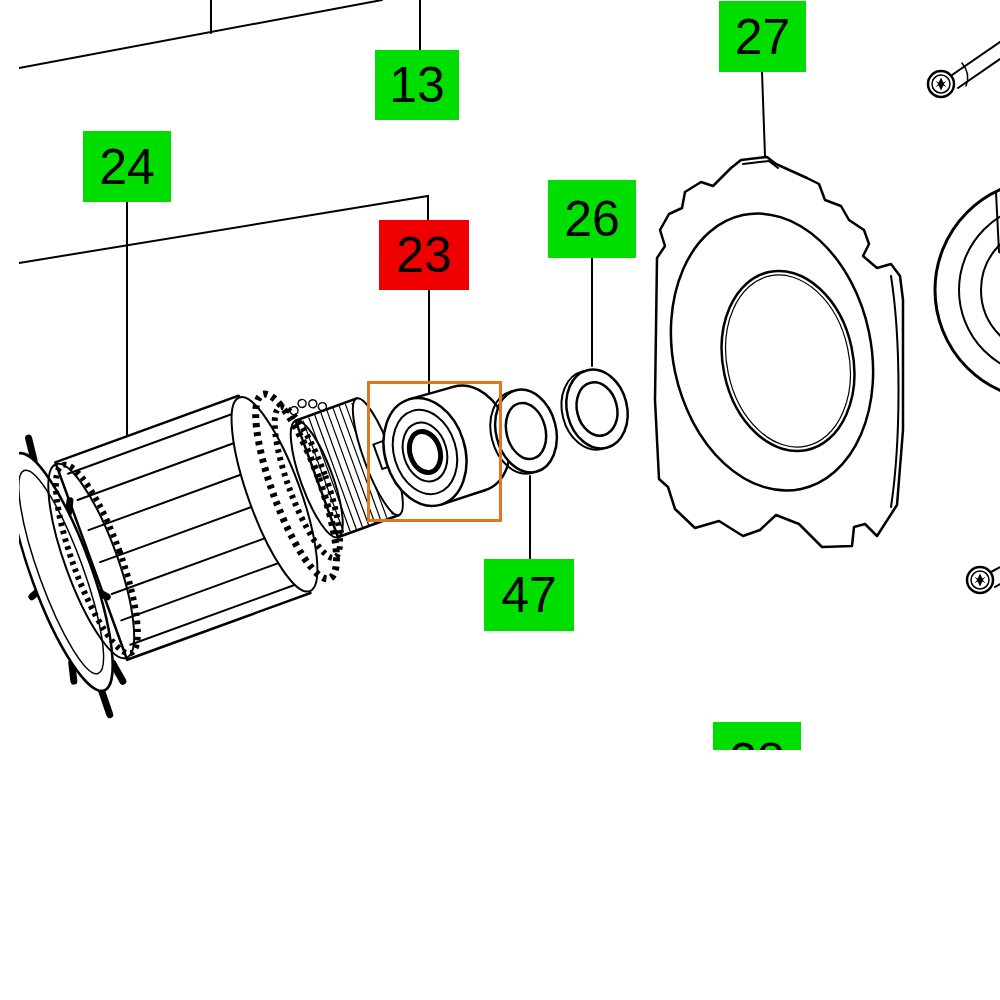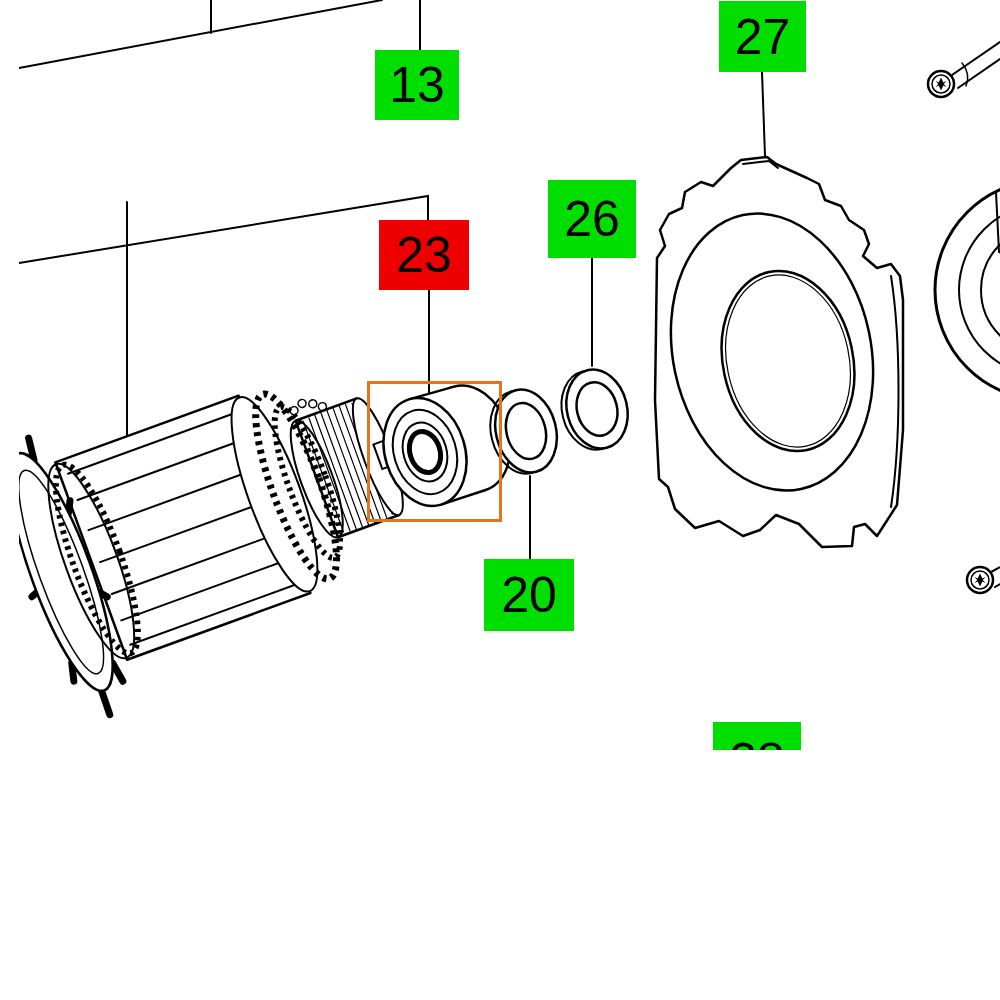--- a/index.html
+++ b/index.html
@@ -166,26 +166,27 @@
       <circle class="s25 fw" cx="961" cy="580" r="13"></circle>
       <circle class="s15" cx="961" cy="580" r="9"></circle>
       <path class="star" transform="translate(961,580)" d="M0,-6.5 L2.4,-1.4 L5.6,-3.25 L2.8,0 L5.6,3.25 L2.4,1.4 L0,6.5 L-2.4,1.4 L-5.6,3.25 L-2.8,0 L-5.6,-3.25 L-2.4,-1.4 Z"></path>
     </g>
   </svg>
 
   <div id="highlight-box" style="left:348px;top:381px;width:129px;height:135px;"></div>
 
   <div class="plabel" style="left:356px;top:50px;width:84px;height:70px;" data-color="green">13</div>
 
+  <div class="plabel" style="left:64px;top:131px;width:88px;height:71px;" data-color="green">24</div>
 
   <div class="plabel" style="left:360px;top:220px;width:90px;height:70px;" data-color="red">23</div>
 
   <div class="plabel" style="left:529px;top:180px;width:88px;height:78px;" data-color="green">26</div>
 
   <div class="plabel" style="left:700px;top:1px;width:87px;height:71px;" data-color="green">27</div>
 
-  <div class="plabel" style="left:465px;top:559px;width:90px;height:72px;" data-color="green">20</div>
+  <div class="plabel" style="left:465px;top:559px;width:90px;height:72px;" data-color="green">47</div>
 
   <div class="plabel clipped" style="left:694px;top:722px;width:88px;height:28px;" data-color="green">
     <span>28</span>
   </div>
 
 </div>
 
 </body></html>

